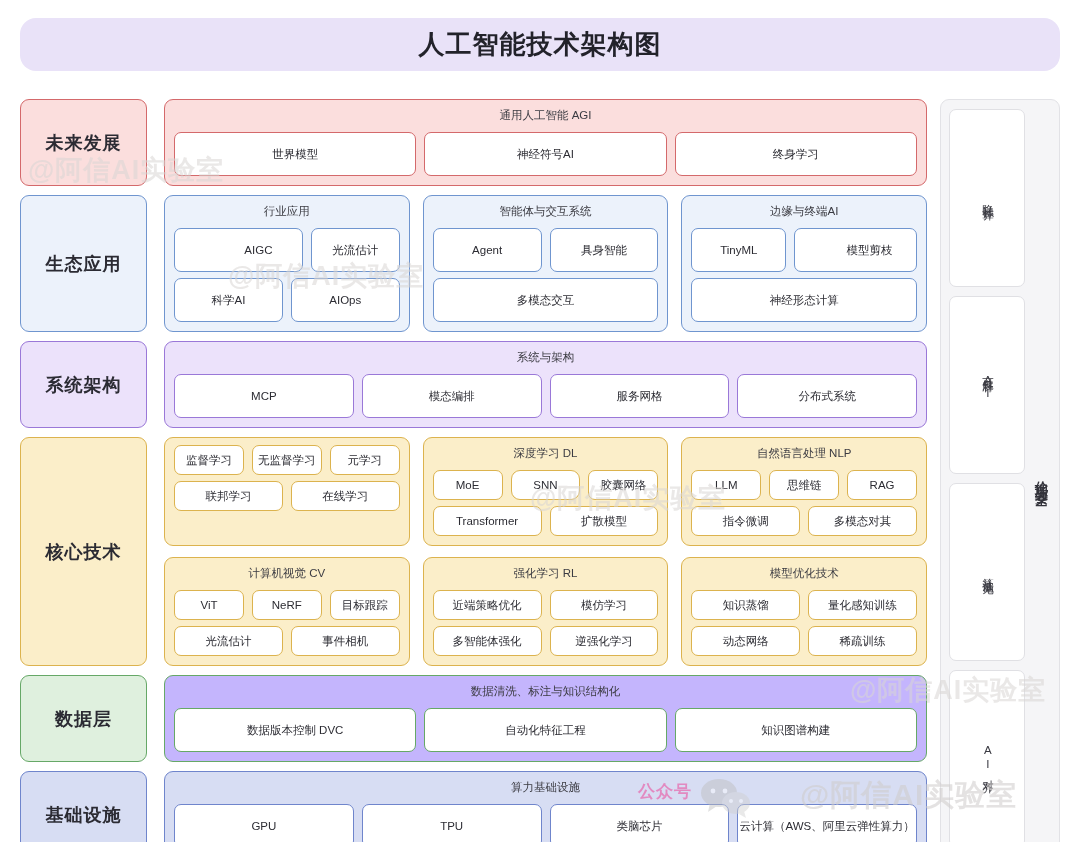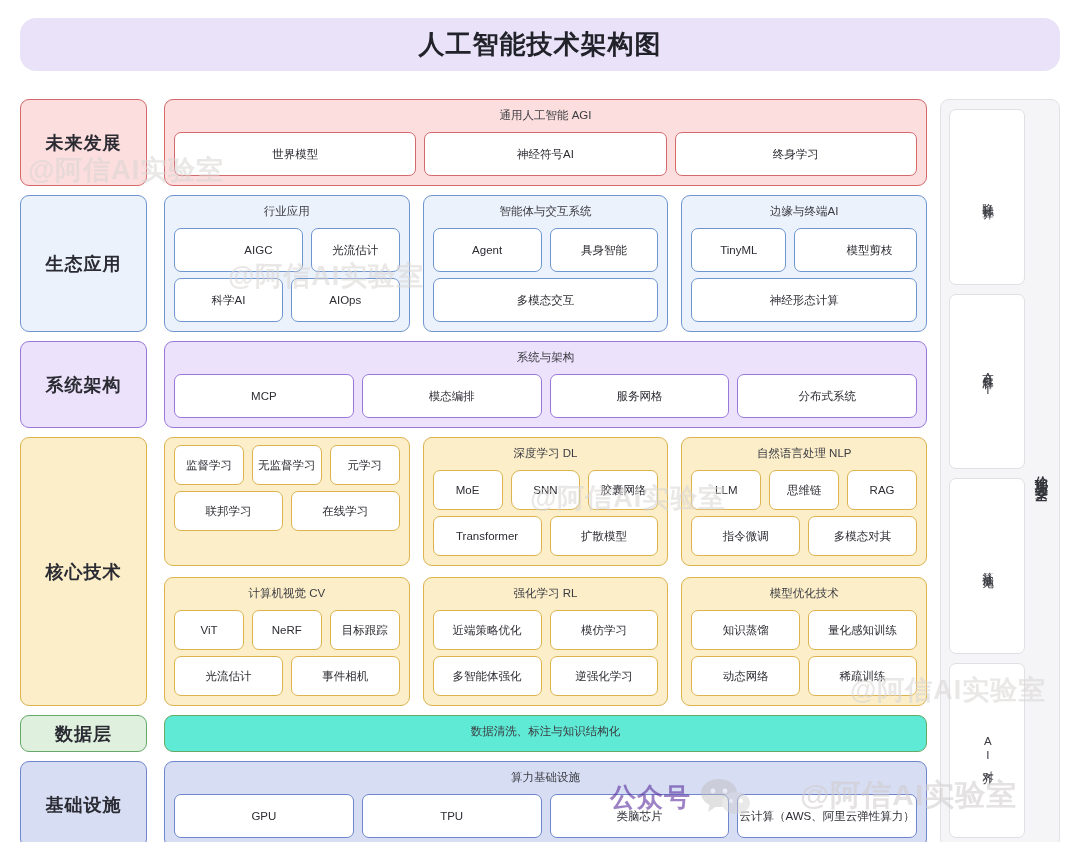--- a/index.html
+++ b/index.html
@@ -15,21 +15,21 @@
   .wm {
     position: absolute; color: #d9d6d4; opacity: .55;
     font-size: 27px; font-weight: 700; letter-spacing: 1px;
     pointer-events: none; user-select: none; z-index: 5; white-space: nowrap;
   }
   .wm-1 { left: 28px;  top: 152px; }
   .wm-2 { left: 228px; top: 258px; }
   .wm-3 { left: 530px; top: 480px; }
   .wm-4 { left: 850px; top: 672px; }
   .wm-5 { left: 800px; top: 775px; font-size: 30px; color: #cfcccb; }
-  .wm-6 { left: 610px; top: 780px; font-size: 26px; color: #4c1d95; }
+  .wm-6 { left: 638px; top: 780px; font-size: 17px; color: #ec4899; }
   .wechat-mark {
     position: absolute; left: 700px; top: 778px; z-index: 5;
     opacity: .45; pointer-events: none;
   }
 
   
   .title-bar {
     height: 53px; border-radius: 16px; background: #e9e2f8;
     display: flex; align-items: center; justify-content: center;
     margin-bottom: 28px;
@@ -55,21 +55,21 @@
     display: flex; flex-direction: column; gap: 6px; flex: 1 1 0; min-width: 0;
   }
   .group-title {
     font-size: 11.5px; color: #3b3b42; text-align: center;
     padding: 1px 0 3px; font-weight: 400;
   }
   .chip-row { display: flex; gap: 8px; }
   .chip {
     flex: 1 1 0; min-width: 0;
     background: #ffffff; border: 1.2px solid; border-radius: 7px;
-    height: 40px; display: flex; align-items: center; justify-content: center;
+    height: 30px; display: flex; align-items: center; justify-content: center;
     font-size: 11.5px; color: #2c2c33; text-align: center;
     padding: 0 4px; white-space: nowrap; overflow: hidden;
   }
   .chip.tall { height: 44px; }
 
   
   .core-stack { display: flex; flex-direction: column; gap: 11px; flex: 1 1 auto; }
   .core-line { display: flex; gap: 13px; }
 
   
@@ -241,22 +241,27 @@
                     <div class="chip" style="border-color: rgb(220, 179, 78);">稀疏训练</div>
                   </div>
                 </div>
               </div>
             </div>
           </div>
         </div>
         <div class="layer-row">
           <div class="layer-label" style="background: rgb(223, 240, 222); border-color: rgb(102, 168, 103);">数据层</div>
           <div class="layer-content">
-            <div class="group" style="background: #5eead4; border-color: rgb(102, 168, 103);">
+            <div class="group" style="background: #c4b5fd; border-color: rgb(102, 168, 103);">
               <div class="group-title">数据清洗、标注与知识结构化</div>
+              <div class="chip-row">
+                <div class="chip tall" style="border-color: rgb(102, 168, 103);">数据版本控制 DVC</div>
+                <div class="chip tall" style="border-color: rgb(102, 168, 103);">自动化特征工程</div>
+                <div class="chip tall" style="border-color: rgb(102, 168, 103);">知识图谱构建</div>
+              </div>
             </div>
           </div>
         </div>
         <div class="layer-row">
           <div class="layer-label" style="background: rgb(215, 221, 243); border-color: rgb(111, 133, 204);">基础设施</div>
           <div class="layer-content">
             <div class="group" style="background: rgb(215, 221, 243); border-color: rgb(111, 133, 204);">
               <div class="group-title">算力基础设施</div>
               <div class="chip-row">
                 <div class="chip tall" style="border-color: rgb(111, 133, 204);">GPU</div>

